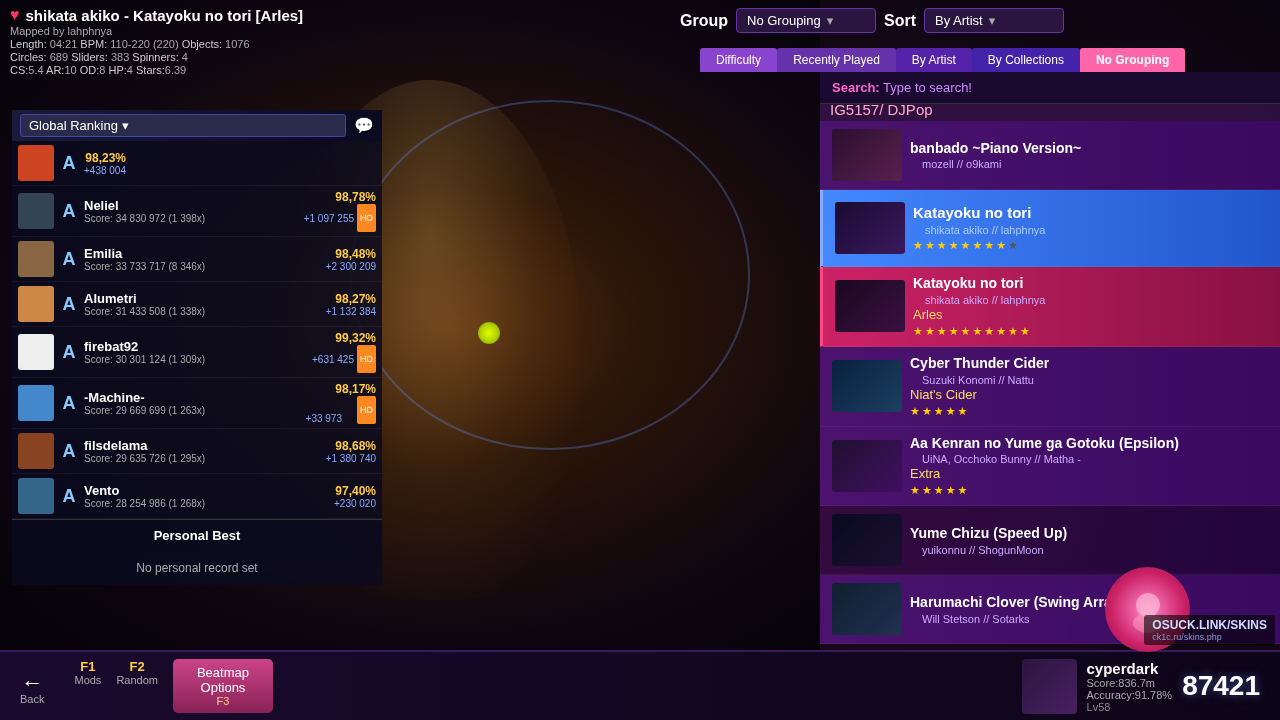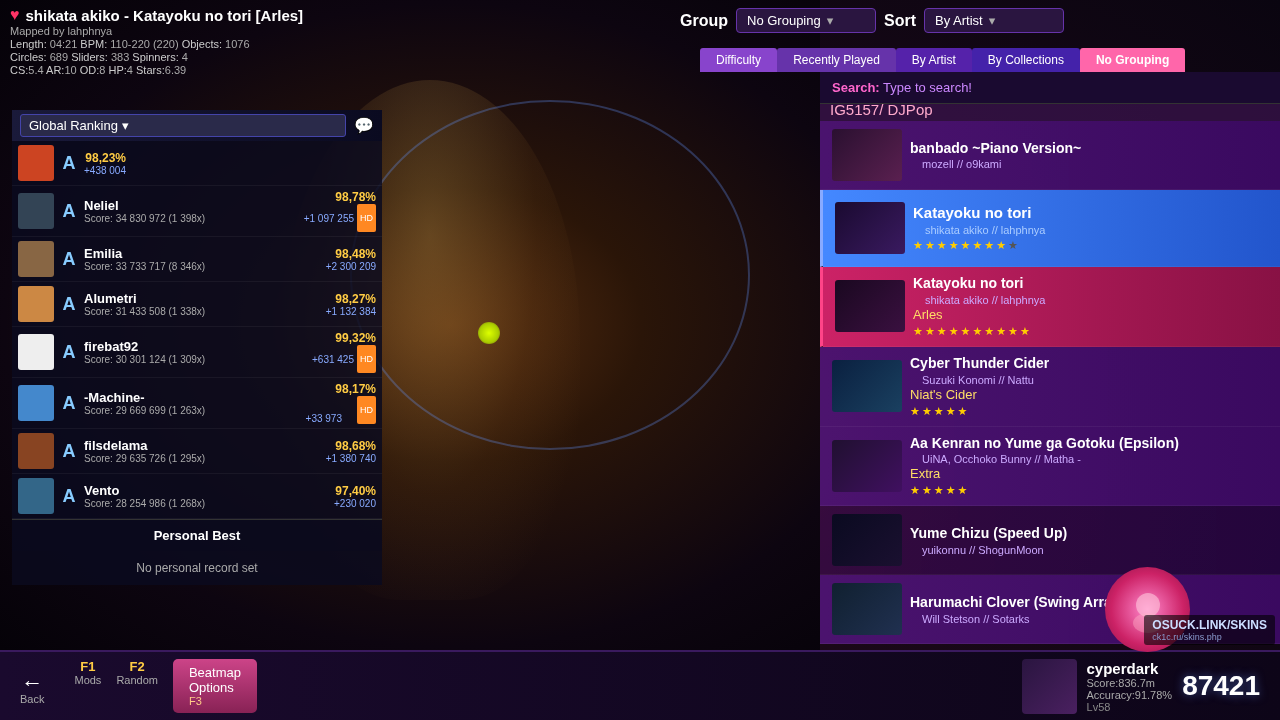--- a/index.html
+++ b/index.html
@@ -400,21 +400,22 @@
     }
 
     .bottom-btn .btn-label {
       font-size: 11px;
       color: #aaa;
     }
 
     .beatmap-options-btn {
       background: linear-gradient(180deg, #cc4488, #882255);
       border-radius: 5px;
-      padding: 6px 16px;
+      padding: 6px 24px;
+      text-align: center;
       color: #fff;
       font-size: 13px;
       cursor: pointer;
     }
 
     .beatmap-options-btn .fn {
       color: #ffcc88;
       font-size: 11px;
     }
 

